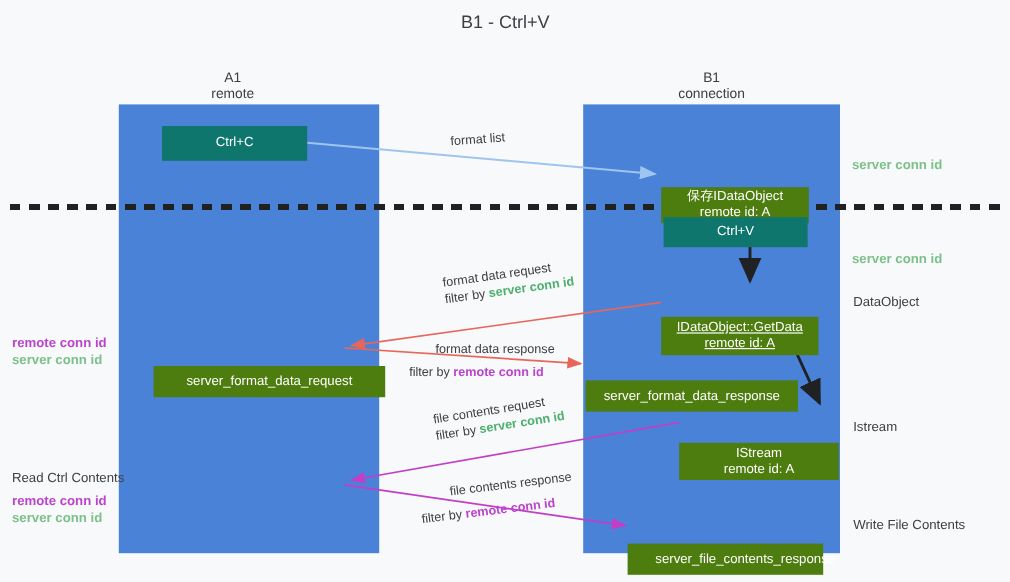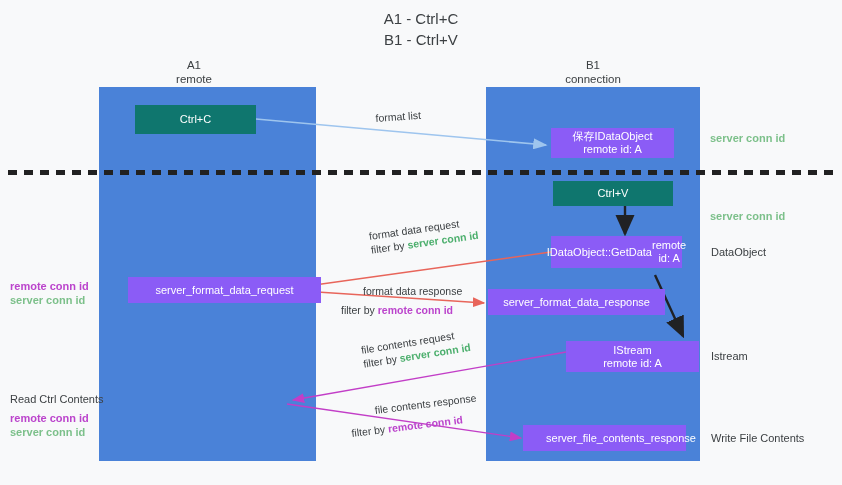--- a/index.html
+++ b/index.html
@@ -26,21 +26,21 @@
     position:absolute;text-align:center;font-size:11.5px;line-height:14px;color:#3c4043;
   }
 
   .node{
     position:absolute;
     display:flex;align-items:center;justify-content:center;
     text-align:center;color:#ffffff;font-size:11px;line-height:13px;
     box-sizing:border-box;padding:2px 4px;
   }
   .node.green{background:#0f766e;}
-  .node.orange{background:#8b5cf6;}
+  .node.orange{background:#4d7c0f;margin-top:28px;}
 
   .edge-label{
     position:absolute;font-size:10.5px;line-height:14px;color:#3c4043;
     white-space:nowrap;
   }
   .edge-label.rot{transform-origin:0 0;}
   .green-t{color:#4caf6d;font-weight:bold;}
   .purple-t{color:#bb44cc;font-weight:bold;}
 
   .side-label{
@@ -53,21 +53,20 @@
     position:absolute;left:8px;top:170px;width:826px;height:5px;
     background:repeating-linear-gradient(to right,#212121 0px,#212121 9px,rgba(0,0,0,0) 9px,rgba(0,0,0,0) 16px);
   }
 </style>
 </head>
 <body>
 
 <div id="stage">
 
   <div class="title">
-    <div>A1 - Ctrl+C</div>
     <div>B1 - Ctrl+V</div>
   </div>
 
   <div class="panel-head" style="left:124px;top:58px;width:140px;">
     <div>A1</div>
     <div>remote</div>
   </div>
   <div class="panel-head" style="left:523px;top:58px;width:140px;">
     <div>B1</div>
     <div>connection</div>
@@ -115,21 +114,21 @@
 
   <div class="node orange" style="left:551px;top:128px;width:123px;height:30px;flex-direction:column;">
     <span>保存IDataObject</span>
     <span>remote id: A</span>
   </div>
 
   <div class="node green" style="left:553px;top:181px;width:120px;height:25px;">
     <span>Ctrl+V</span>
   </div>
 
-  <div class="node orange" style="left:551px;top:236px;width:131px;height:32px;flex-direction:row;">
+  <div class="node orange" style="left:551px;top:236px;width:131px;height:32px;flex-direction:column;text-decoration:underline;">
     <span>IDataObject::GetData</span>
     <span>remote id: A</span>
   </div>
 
   <div class="node orange" style="left:128px;top:277px;width:193px;height:26px;">
     <span>server_format_data_request</span>
   </div>
 
   <div class="node orange" style="left:488px;top:289px;width:177px;height:26px;">
     <span>server_format_data_response</span>

